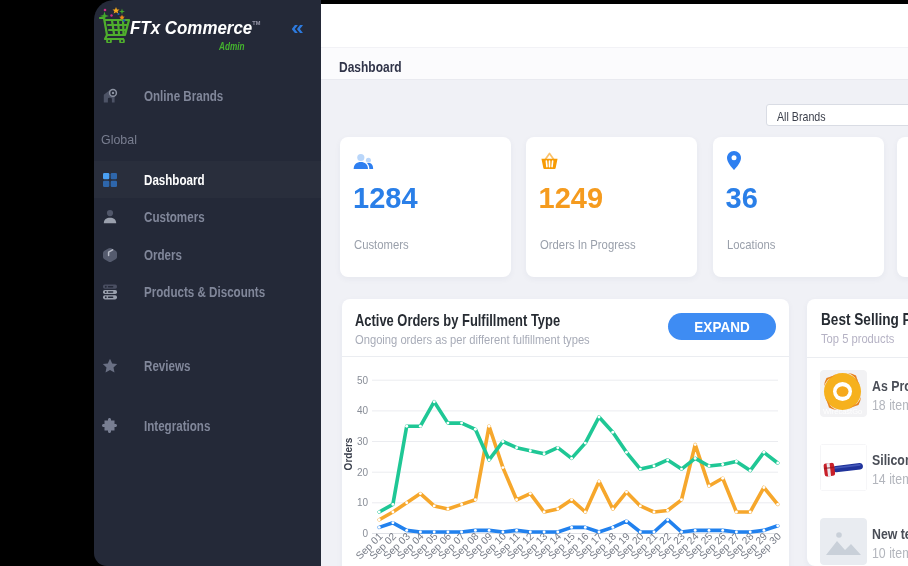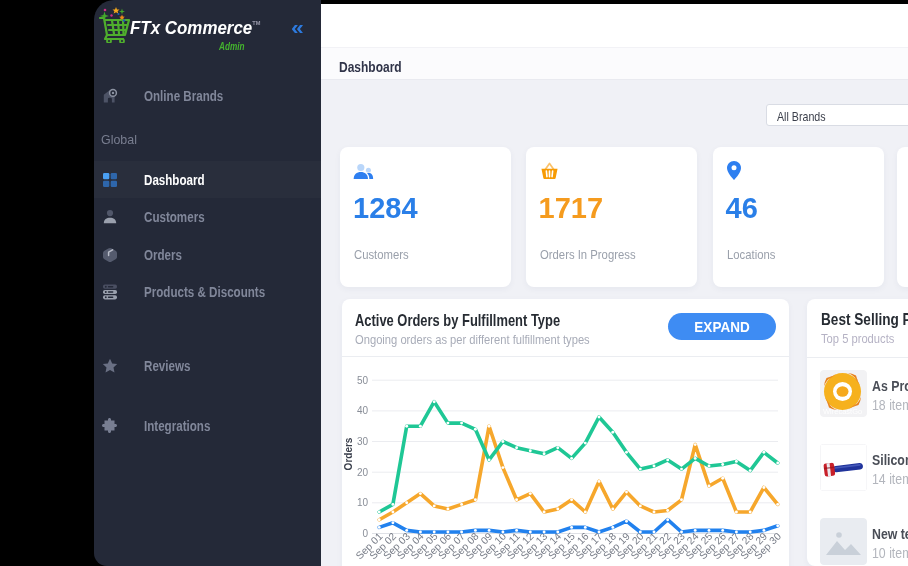--- a/index.html
+++ b/index.html
@@ -32,21 +32,21 @@
   .pagebar { left:321px; top:48px; width:587px; height:32px; background:#fbfbfd;
              border-bottom:1px solid #e9eaf0; }
   .pagebar span { position:absolute; left:18px; top:9.5px; font-size:15px; font-weight:bold; color:#303449; display:inline-block; transform:scaleX(0.8); transform-origin:left top; }
 
   .select { left:766px; top:104px; width:160px; height:22px; background:#fff;
             border:1px solid #d9dce4; border-radius:3px; }
   .select span { position:absolute; left:10px; top:4px; font-size:13px; color:#3a3e4a; display:inline-block; transform:scaleX(0.82); transform-origin:left top; }
 
   
   .card { background:#fff; border-radius:8px; box-shadow:0 2px 6px rgba(40,50,100,0.05); }
-  .stat { top:137px; width:171px; height:140px;margin-top:10px; }
+  .stat { top:137px; width:171px; height:140px; }
   .stat .num { position:absolute; left:13px; top:47px; font-size:29px; font-weight:bold; line-height:29px; }
   .stat .lbl { position:absolute; left:14px; top:100px; font-size:13px; color:#9aa0ab; display:inline-block; transform:scaleX(0.87); transform-origin:left top; }
   .num-b { color:#2a7fe8; }
   .num-o { color:#f59b1e; }
 
   
   .chart-card { left:342px; top:299px; width:447px; height:290px; }
   .chart-title { position:absolute; left:13px; top:12px; font-size:17px; font-weight:bold; color:#272c33; white-space:nowrap; transform:scaleX(0.76); transform-origin:left top; }
   .chart-sub { position:absolute; left:13px; top:33px; font-size:13px; color:#a8acb8; white-space:nowrap; transform:scaleX(0.86); transform-origin:left top; }
   .expand-btn { position:absolute; left:326px; top:14px; width:108px; height:27px; border-radius:14px;
@@ -190,29 +190,29 @@
     </svg>
     <div class="num num-b">1284</div>
     <div class="lbl">Customers</div>
   </div>
   <div class="abs card stat" style="left:525.5px;">
     <svg class="abs" style="left:14px; top:15px;" width="19" height="18" viewBox="0 0 19 19">
       <path d="M5 8 L9.5 1.5 L14 8" stroke="#fbc26a" stroke-width="1.8" fill="none" stroke-linecap="round" stroke-linejoin="round"></path>
       <path d="M1 7 L18 7 L16 17 Q15.8 18 14.8 18 L4.2 18 Q3.2 18 3 17 Z" fill="#f79b04"></path>
       <path d="M6.2 9.5 L6.8 15.5 M9.5 9.5 L9.5 15.5 M12.8 9.5 L12.2 15.5" stroke="#fff" stroke-width="1.7" stroke-linecap="round"></path>
     </svg>
-    <div class="num num-o">1717</div>
+    <div class="num num-o">1249</div>
     <div class="lbl">Orders In Progress</div>
   </div>
   <div class="abs card stat" style="left:712.5px;">
     <svg class="abs" style="left:14px; top:14px;" width="14" height="19" viewBox="0 0 14 19">
       <path d="M7 0 C3.1 0 0 3.1 0 7 C0 12.2 7 19 7 19 C7 19 14 12.2 14 7 C14 3.1 10.9 0 7 0 Z" fill="#2e7ff0"></path>
       <circle cx="7" cy="6.8" r="2.5" fill="#fff"></circle>
     </svg>
-    <div class="num num-b">46</div>
+    <div class="num num-b">36</div>
     <div class="lbl">Locations</div>
   </div>
   <div class="abs card stat" style="left:896.5px;"></div>
 
   <div class="abs card chart-card">
     <div class="chart-title">Active Orders by Fulfillment Type</div>
     <div class="chart-sub">Ongoing orders as per different fulfillment types</div>
     <div class="expand-btn"><i>EXPAND REPORT</i></div>
     <div class="chart-sep"></div>
     <svg class="abs" style="left:0; top:58px;" width="447" height="232" viewBox="0 0 447 232">

